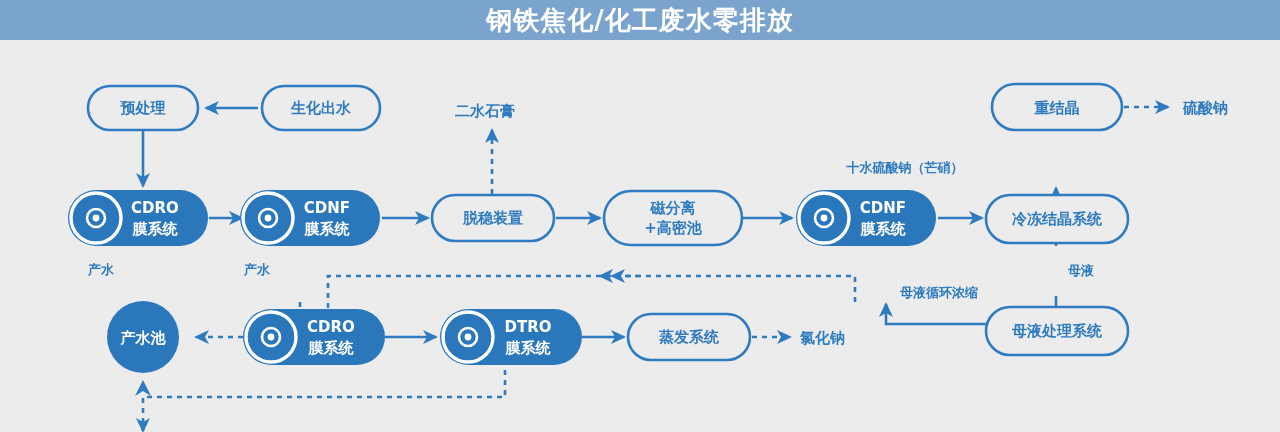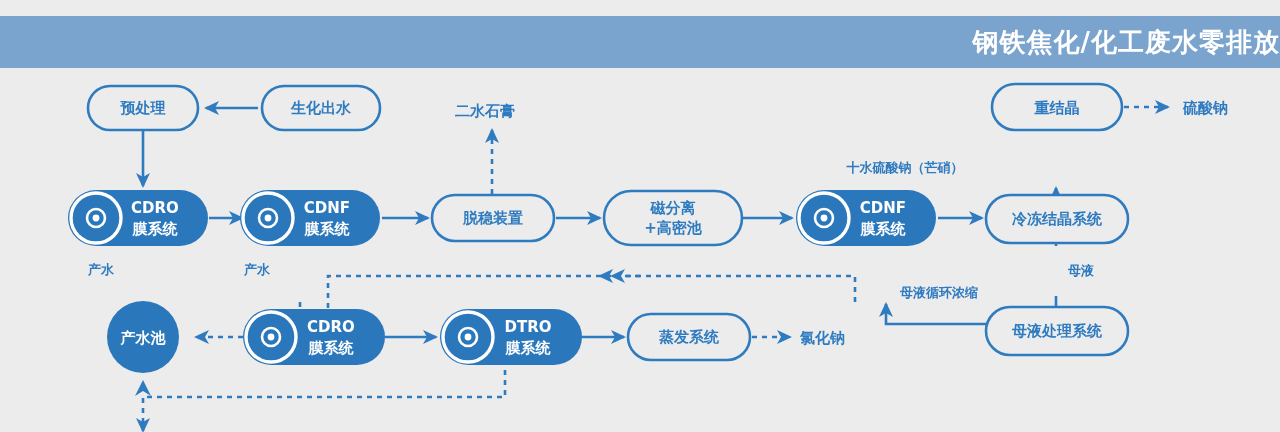--- a/index.html
+++ b/index.html
@@ -3,23 +3,23 @@
 <meta charset="utf-8">
 <style>
   html,body{margin:0;padding:0;}
   body{
     width:1280px;height:432px;overflow:hidden;
     background:#ececec;
     font-family:"DejaVu Sans","Liberation Sans",sans-serif;
   }
   #stage{position:relative;width:1280px;height:432px;}
   #header{
-    position:absolute;left:0;top:16px;width:1280px;height:52px;
+    position:absolute;left:0;top:0;width:1280px;height:40px;
     background:#7aa3ce;
-    display:flex;align-items:center;justify-content:flex-end;
+    display:flex;align-items:center;justify-content:center;
   }
   #header .title{
     color:#ffffff;font-size:26px;font-weight:bold;letter-spacing:1px;
     font-family:"DejaVu Sans","Liberation Sans",sans-serif;
   }
   #canvas{position:absolute;left:0;top:52px;width:1280px;height:380px;}
   svg{display:block;}
   .node-text{font-family:"DejaVu Sans","Liberation Sans",sans-serif;font-weight:bold;}
   .outline-label{fill:#2f7bc0;font-size:15px;font-weight:bold;}
   .filled-label{fill:#ffffff;font-size:15px;font-weight:bold;}

